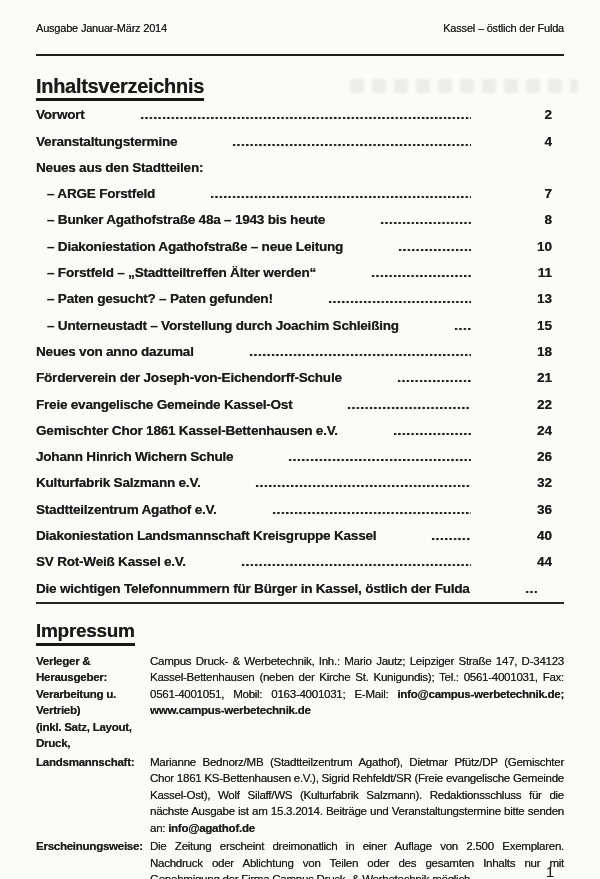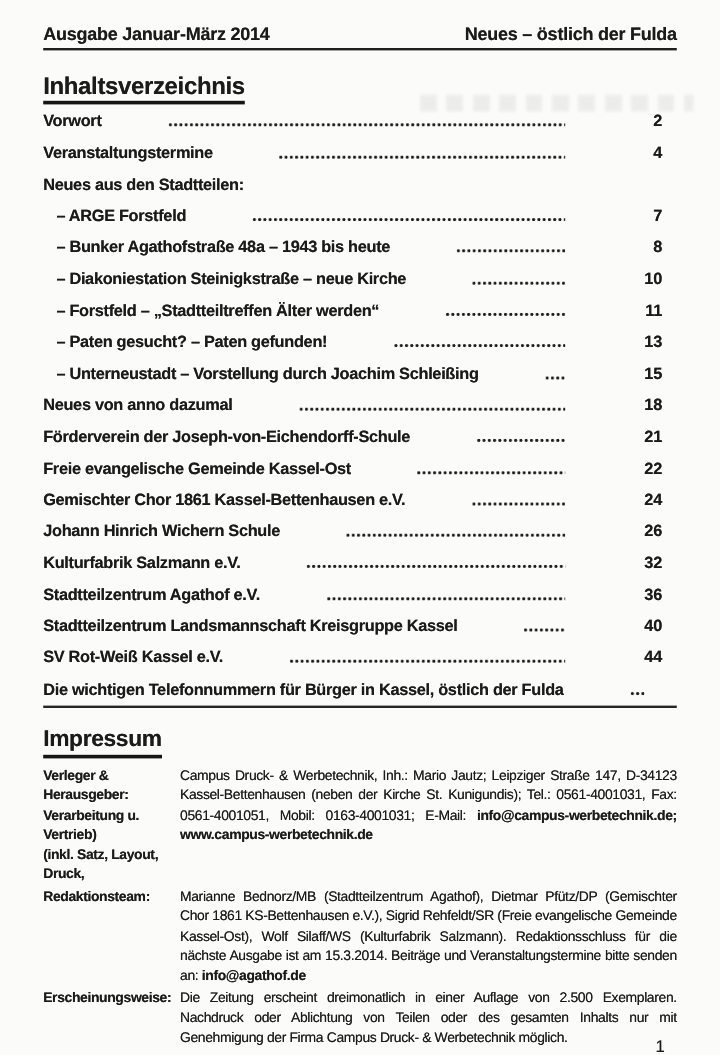--- a/index.html
+++ b/index.html
@@ -14,23 +14,23 @@
   .page{
     position:relative;
     width:600px;height:879px;
     box-sizing:border-box;
     padding:0 36px;
   }
   
   .hdr{
     margin-top:21px;
     display:flex;justify-content:space-between;align-items:baseline;
-    font-size:15px;font-weight:700;letter-spacing:-0.2px;
+    font-size:11px;font-weight:400;letter-spacing:-0.2px;
     line-height:15px;
-    padding-bottom:4px;
+    padding-bottom:18px;
     border-bottom:2.2px solid #1e1e1e;
   }
   
   .h1{
     margin-top:20px;
     font-size:20px;font-weight:700;letter-spacing:-0.3px;line-height:20px;
   }
   .h1 span, .h2 span{
     display:inline-block;
     padding-bottom:2px;
@@ -95,21 +95,21 @@
     font-size:14px;font-weight:400;
   }
 </style>
 </head>
 <body>
 
 <div class="page">
 
   <div class="hdr">
     <span>Ausgabe Januar-März 2014</span>
-    <span>Neues – östlich der Fulda</span>
+    <span>Kassel – östlich der Fulda</span>
   </div>
 
   <div class="bleed"></div>
 
   <div class="h1"><span>Inhaltsverzeichnis</span></div>
 
   <div class="toc">
     <div class="toc-row main">
       <span class="toc-label">Vorwort</span>
       <span class="leader"></span>
@@ -127,21 +127,21 @@
       <span class="toc-label">– ARGE Forstfeld</span>
       <span class="leader"></span>
       <span class="pagenum">7</span>
     </div>
     <div class="toc-row sub">
       <span class="toc-label">– Bunker Agathofstraße 48a – 1943 bis heute</span>
       <span class="leader"></span>
       <span class="pagenum">8</span>
     </div>
     <div class="toc-row sub">
-      <span class="toc-label">– Diakoniestation Steinigkstraße – neue Kirche</span>
+      <span class="toc-label">– Diakoniestation Agathofstraße – neue Leitung</span>
       <span class="leader"></span>
       <span class="pagenum">10</span>
     </div>
     <div class="toc-row sub">
       <span class="toc-label">– Forstfeld – „Stadtteiltreffen Älter werden“</span>
       <span class="leader"></span>
       <span class="pagenum">11</span>
     </div>
     <div class="toc-row sub">
       <span class="toc-label">– Paten gesucht? – Paten gefunden!</span>
@@ -182,21 +182,21 @@
       <span class="toc-label">Kulturfabrik Salzmann e.V.</span>
       <span class="leader"></span>
       <span class="pagenum">32</span>
     </div>
     <div class="toc-row main">
       <span class="toc-label">Stadtteilzentrum Agathof e.V.</span>
       <span class="leader"></span>
       <span class="pagenum">36</span>
     </div>
     <div class="toc-row main">
-      <span class="toc-label">Stadtteilzentrum Landsmannschaft Kreisgruppe Kassel</span>
+      <span class="toc-label">Diakoniestation Landsmannschaft Kreisgruppe Kassel</span>
       <span class="leader"></span>
       <span class="pagenum">40</span>
     </div>
     <div class="toc-row main">
       <span class="toc-label">SV Rot-Weiß Kassel e.V.</span>
       <span class="leader"></span>
       <span class="pagenum">44</span>
     </div>
     <div class="toc-row main">
       <span class="toc-label">Die wichtigen Telefonnummern für Bürger in Kassel, östlich der Fulda</span>
@@ -215,21 +215,21 @@
       <div class="imp-label">
         <span>Verleger &amp; Herausgeber:</span>
         <span>Verarbeitung u. Vertrieb)</span>
         <span>(inkl. Satz, Layout, Druck,</span>
       </div>
       <div class="imp-text"><span>Campus Druck- &amp; Werbetechnik, Inh.: Mario Jautz; Leipziger Straße 147, D-34123 Kassel-Bettenhausen (neben der Kirche St. Kunigundis); Tel.: 0561-4001031, Fax: 0561-4001051, Mobil: 0163-4001031; E-Mail: </span><span class="b">info@campus-werbetechnik.de; www.campus-werbetechnik.de</span></div>
     </div>
 
     <div class="imp-row">
       <div class="imp-label">
-        <span>Redaktionsteam:</span>
+        <span>Landsmannschaft:</span>
       </div>
       <div class="imp-text"><span>Marianne Bednorz/MB (Stadtteilzentrum Agathof), Dietmar Pfütz/DP (Gemischter Chor 1861 KS-Bettenhausen e.V.), Sigrid Rehfeldt/SR (Freie evangelische Gemeinde Kassel-Ost), Wolf Silaff/WS (Kulturfabrik Salzmann). Redaktionsschluss für die nächste Ausgabe ist am 15.3.2014. Beiträge und Veranstaltungstermine bitte senden an: </span><span class="b">info@agathof.de</span></div>
     </div>
 
     <div class="imp-row">
       <div class="imp-label">
         <span>Erscheinungsweise:</span>
       </div>
       <div class="imp-text">Die Zeitung erscheint dreimonatlich in einer Auflage von 2.500 Exemplaren. Nachdruck oder Ablichtung von Teilen oder des gesamten Inhalts nur mit Genehmigung der Firma Campus Druck- &amp; Werbetechnik möglich.</div>
     </div>

